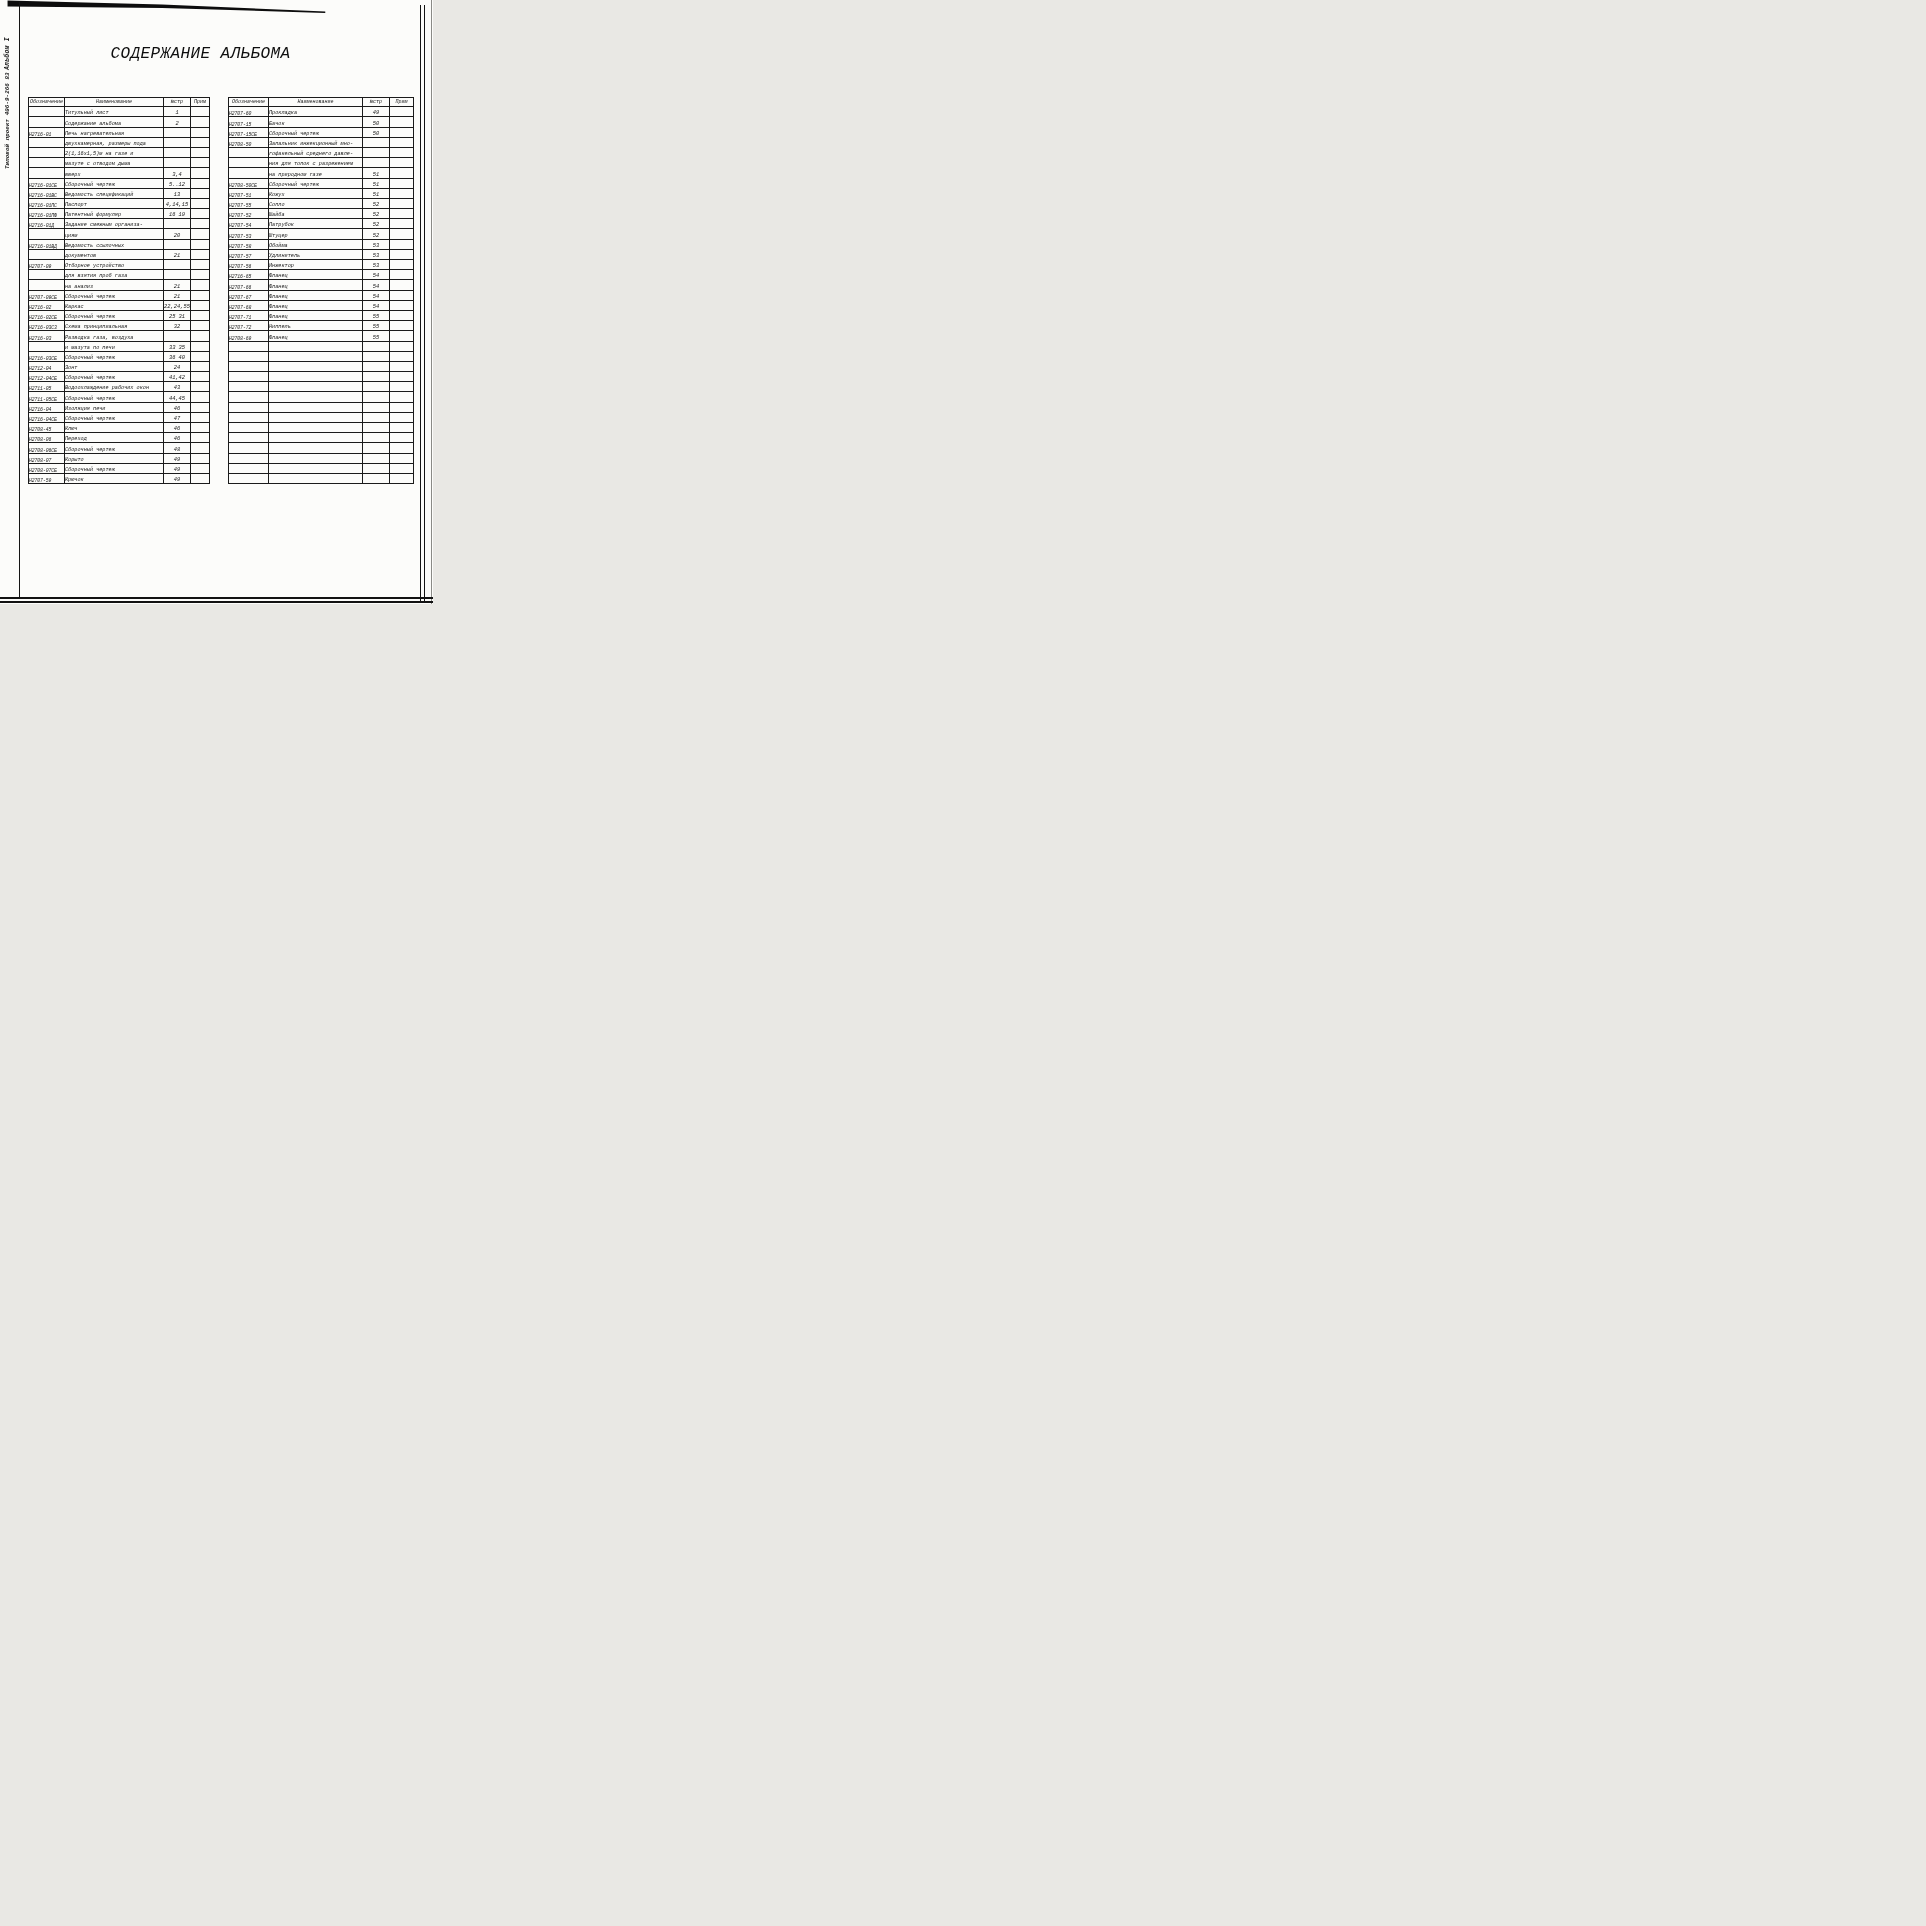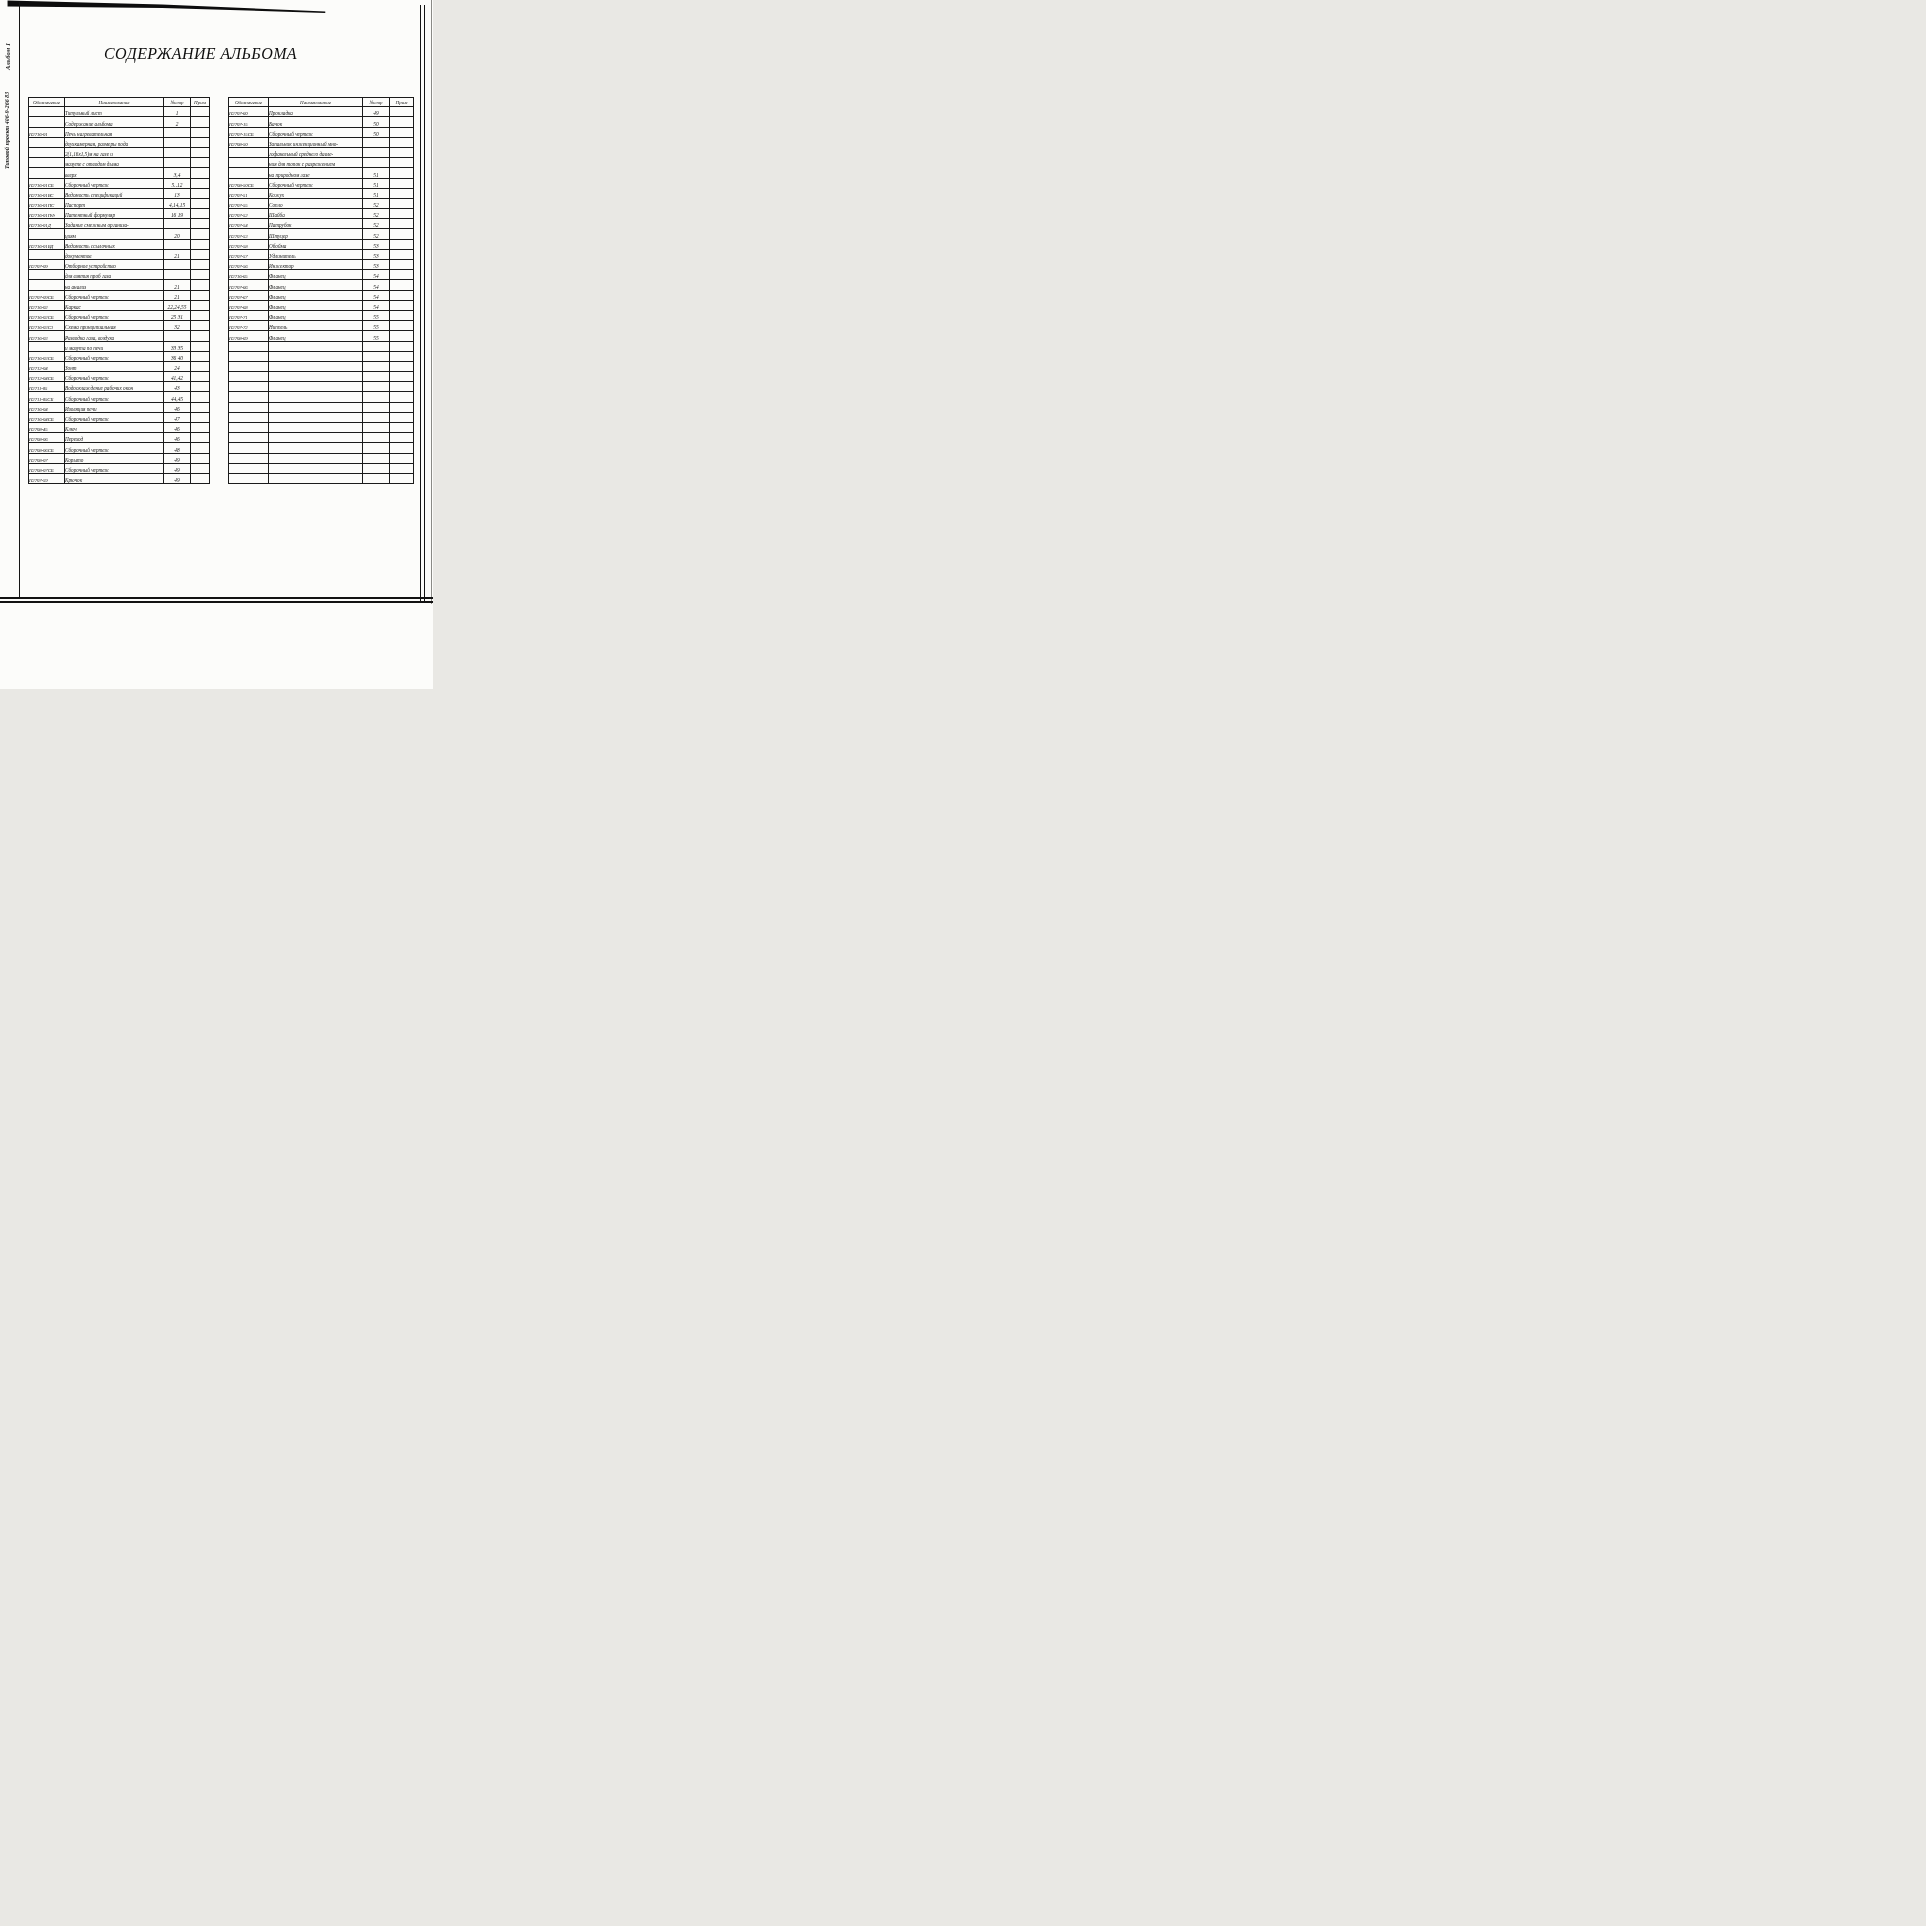--- a/index.html
+++ b/index.html
@@ -1,20 +1,20 @@
 <!DOCTYPE html>
 <html style="font-size:6.2px"><head>
 <meta charset="utf-8">
 <style>
   html,body{margin:0;padding:0;}
   body{background:#e9e8e4;}
   .page{
-    position:relative; width:433px; height:689px;
+    position:relative; width:433px; height:604px;
     background:#fcfcfa; overflow:hidden;
-    font-family:Liberation Serif, serif; color:#1a1a1a;
+    font-family:Liberation Mono, monospace; color:#1a1a1a;
   }
   
   .vline{position:absolute; background:#141414;}
   .hline{position:absolute; background:#121212;}
   .edge{position:absolute; background:#8a8a86;}
   
   .vtext{
     position:absolute; transform:rotate(-90deg); transform-origin:0 0;
     white-space:nowrap; font-style:italic; font-weight:bold; color:#1b1b1b;
   }

